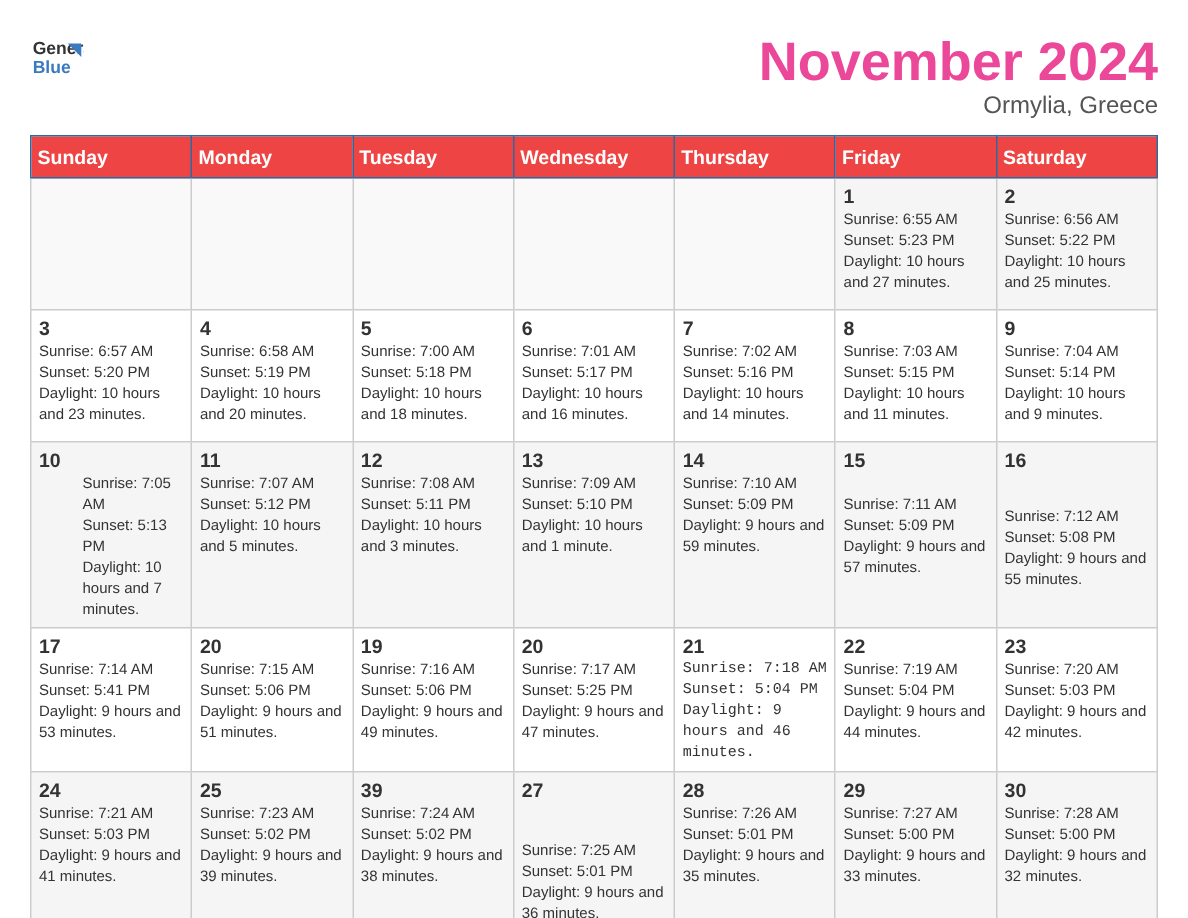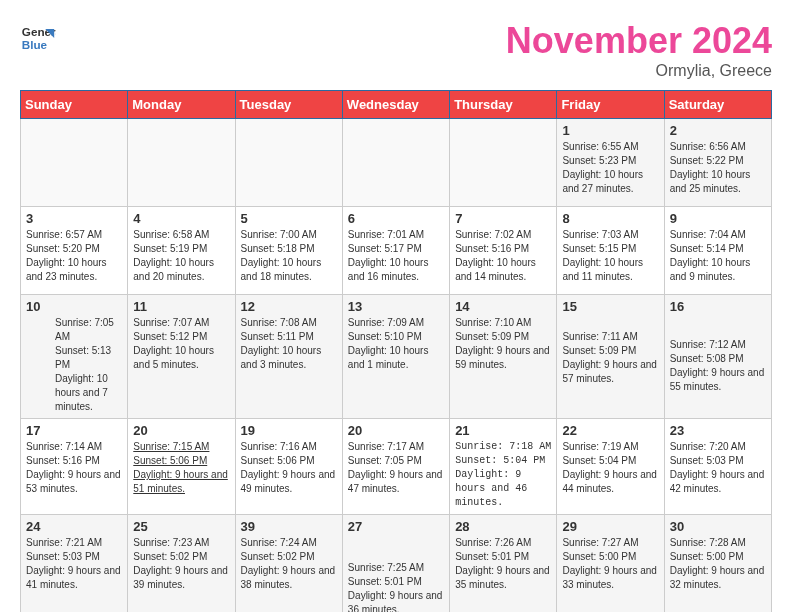--- a/index.html
+++ b/index.html
@@ -215,39 +215,39 @@
           <span class="day-number">16</span>
           <div class="day-info" style="white-space: pre-line; margin-top: 24px;">Sunrise: 7:12 AM
 Sunset: 5:08 PM
 Daylight: 9 hours and 55 minutes.</div>
         </td>
       </tr>
       <tr>
         <td>
           <span class="day-number">17</span>
           <div class="day-info" style="white-space: pre-line;">Sunrise: 7:14 AM
-Sunset: 5:16 PM
+Sunset: 5:41 PM
 Daylight: 9 hours and 53 minutes.</div>
         </td>
         <td>
           <span class="day-number">20</span>
-          <div class="day-info" style="white-space: pre-line; text-decoration: underline;">Sunrise: 7:15 AM
+          <div class="day-info" style="white-space: pre-line;">Sunrise: 7:15 AM
 Sunset: 5:06 PM
 Daylight: 9 hours and 51 minutes.</div>
         </td>
         <td>
           <span class="day-number">19</span>
           <div class="day-info" style="white-space: pre-line;">Sunrise: 7:16 AM
 Sunset: 5:06 PM
 Daylight: 9 hours and 49 minutes.</div>
         </td>
         <td>
           <span class="day-number">20</span>
           <div class="day-info" style="white-space: pre-line;">Sunrise: 7:17 AM
-Sunset: 7:05 PM
+Sunset: 5:25 PM
 Daylight: 9 hours and 47 minutes.</div>
         </td>
         <td>
           <span class="day-number">21</span>
           <div class="day-info" style="white-space: pre-line; font-family: Liberation Mono, monospace;">Sunrise: 7:18 AM
 Sunset: 5:04 PM
 Daylight: 9 hours and 46 minutes.</div>
         </td>
         <td>
           <span class="day-number">22</span>

